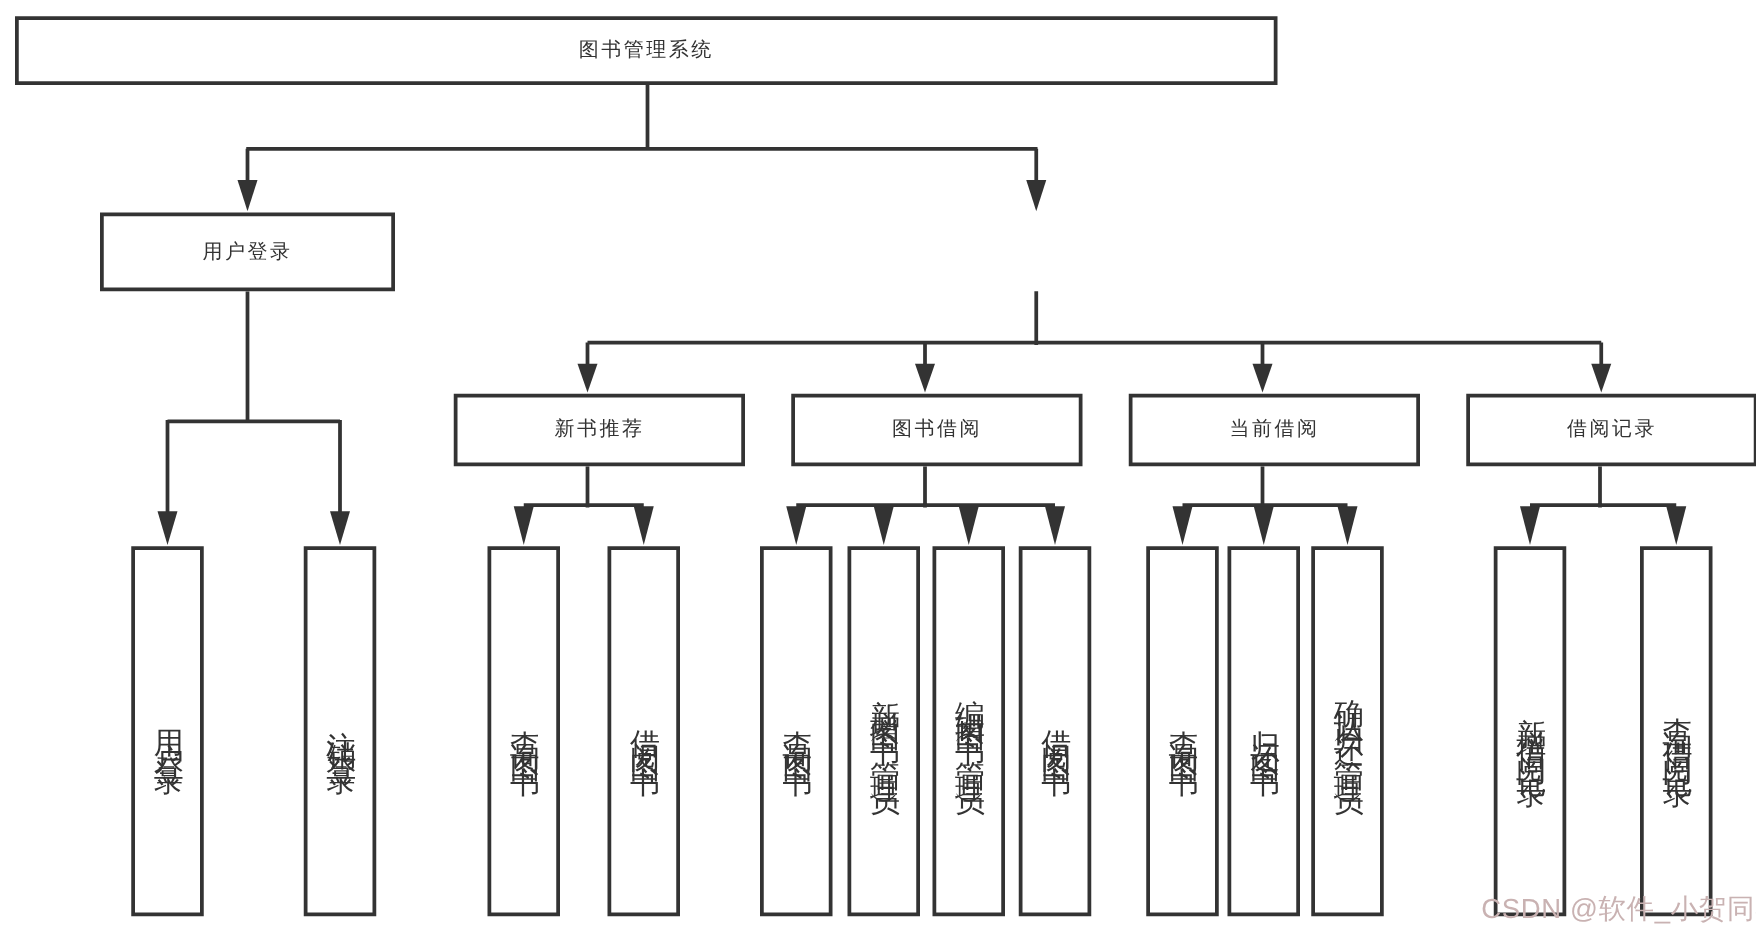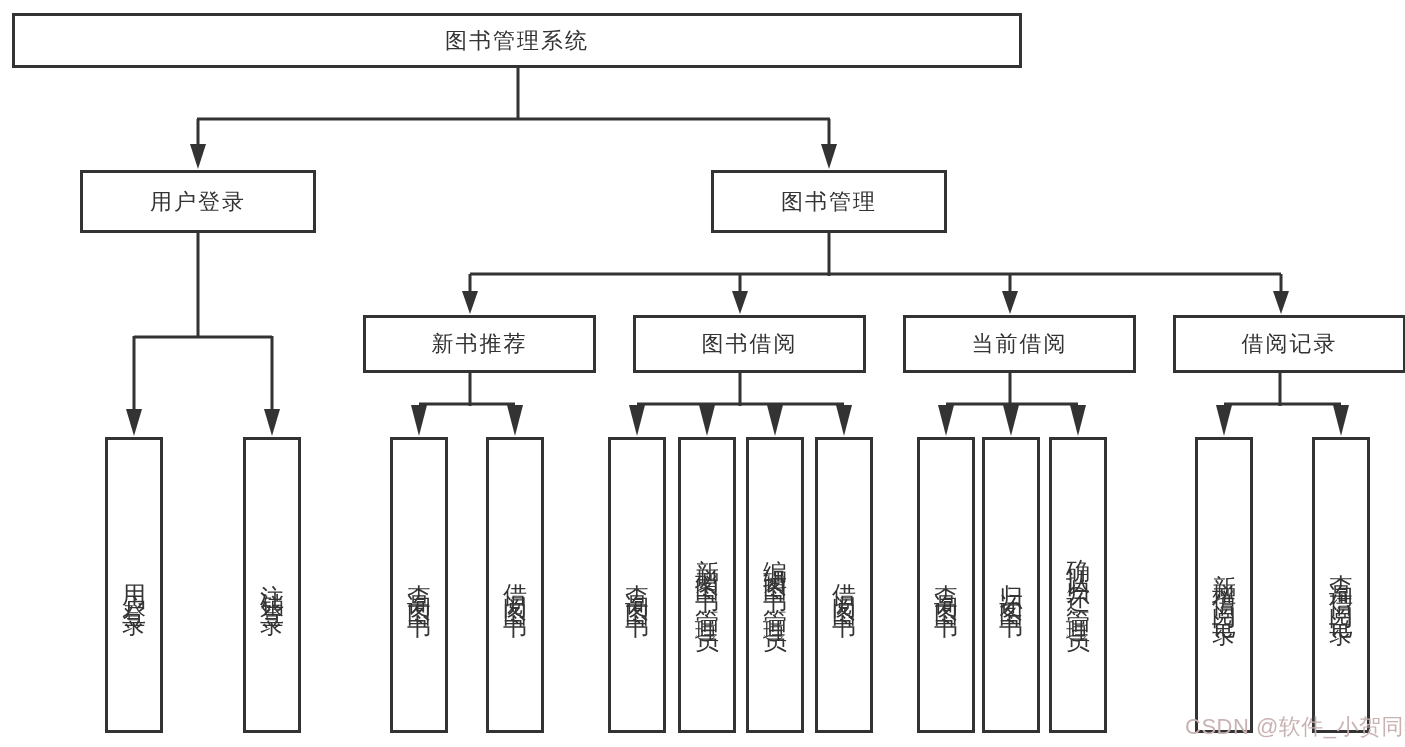--- a/index.html
+++ b/index.html
@@ -14,21 +14,21 @@
   }
   #connectors{position:absolute;left:0;top:0;width:1405px;height:747px;}
   .tree-stroke{stroke:var(--line);stroke-width:3;fill:none;}
   .tree-fill{fill:var(--line);stroke:none;}
   .box{
     position:absolute;box-sizing:border-box;
     border:3px solid var(--border);background:var(--background);
     display:flex;align-items:center;justify-content:center;
     color:var(--text);
   }
-  .hlbl{font-size:22px;letter-spacing:2px;line-height:1;white-space:nowrap;color:var(--text);}
+  .hlbl{font-size:16px;letter-spacing:2px;line-height:1;white-space:nowrap;color:var(--text);}
   .titlebox{left:12px;top:13px;width:1010px;height:55px;}
   .l2box{top:170px;width:236px;height:63px;}
   .l3box{top:315px;width:233px;height:58px;}
   .vbox{top:437px;width:58px;height:296px;}
   .vlbl{
     writing-mode:vertical-rl;text-orientation:mixed;
     font-size:24px;letter-spacing:10px;line-height:1;
     white-space:nowrap;color:var(--text);
   }
   #watermark{
@@ -88,23 +88,20 @@
     </g>
   </svg>
 
   <div class="box titlebox">
     <span class="hlbl">图书管理系统</span>
   </div>
 
   <div class="box l2box" style="left:80px">
     <span class="hlbl">用户登录</span>
   </div>
-  <div class="box l2box" style="left:711px">
-    <span class="hlbl">图书管理</span>
-  </div>
 
   <div class="box l3box" style="left:363px">
     <span class="hlbl">新书推荐</span>
   </div>
   <div class="box l3box" style="left:903px">
     <span class="hlbl">当前借阅</span>
   </div>
   <div class="box l3box" style="left:633px">
     <span class="hlbl">图书借阅</span>
   </div>

